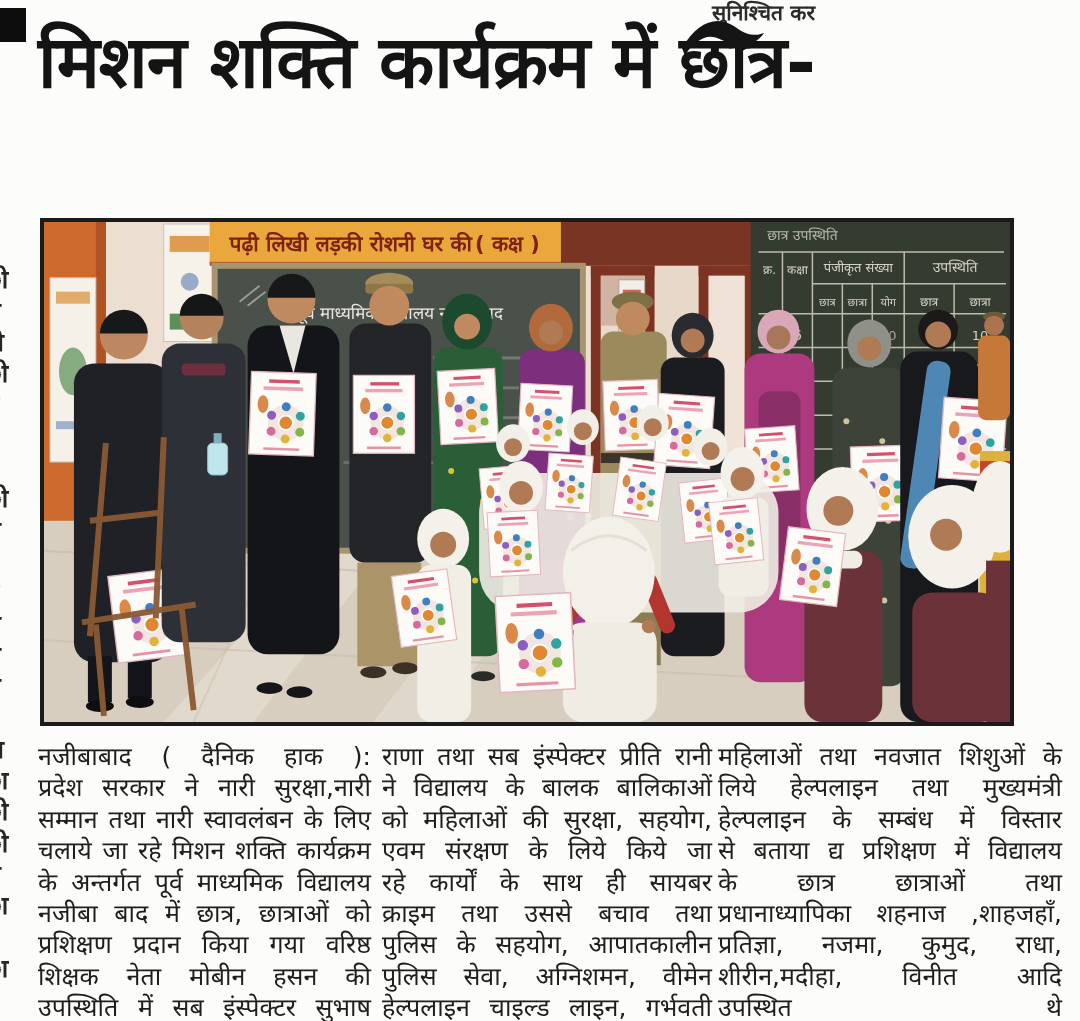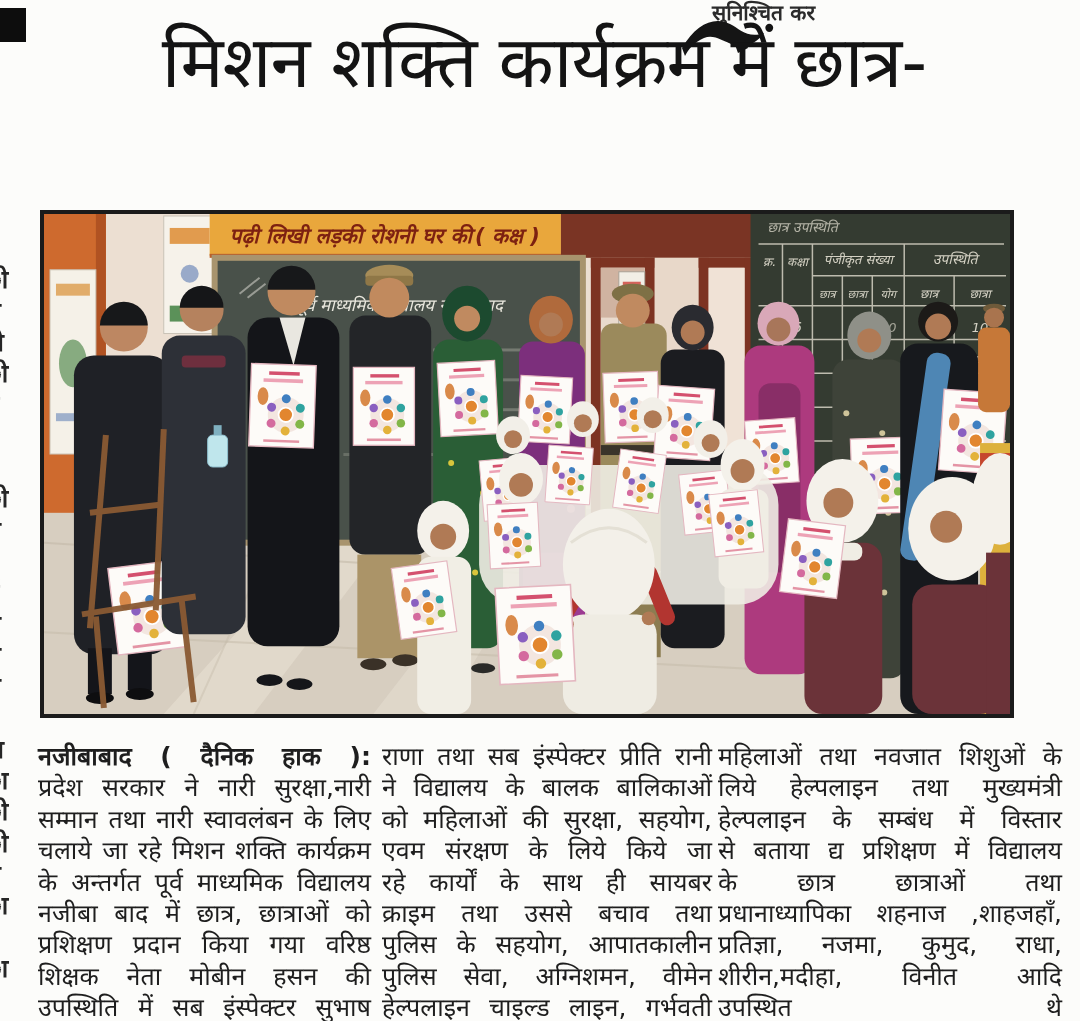--- a/index.html
+++ b/index.html
@@ -1,34 +1,34 @@
 <!DOCTYPE html>
 <html><head>
 <meta charset="utf-8">
 <style>
   html,body{margin:0;padding:0;background:#e9e9e9;}
   .sheet{position:relative;width:1080px;height:1021px;background:#fcfcfa;overflow:hidden;
          font-family:"DejaVu Sans","Liberation Sans",sans-serif;}
   .corner-mark{position:absolute;left:0;top:8px;width:26px;height:34px;background:#0d0d0d;}
   .mast-frag{position:absolute;left:712px;top:-2px;font-size:21px;font-weight:700;color:#2b2b2b;white-space:nowrap;}
   .swoosh{position:absolute;left:678px;top:12px;}
-  .headline{position:absolute;left:38px;top:18px;width:1012px;font-weight:400;color:#141414;
-            font-size:72px;line-height:88px;letter-spacing:-1px;white-space:nowrap;text-align:center;}
+  .headline{position:absolute;left:38px;top:18px;width:1012px;font-weight:700;color:#141414;
+            font-size:72px;line-height:88px;letter-spacing:-1px;white-space:nowrap;}
   .left-strip{position:absolute;left:0;top:233px;width:15px;height:788px;overflow:hidden;}
   .left-strip .frag{margin-left:-13px;font-size:25px;line-height:31.3px;white-space:pre-line;color:#262626;font-weight:600;}
-  .photo{position:absolute;left:40px;top:210px;width:974px;height:508px;border:4px solid #1b1b1b;
-         background:#e8ddd0;box-sizing:border-box;font-style:italic;}
+  .photo{position:absolute;left:40px;top:218px;width:974px;height:508px;border:4px solid #1b1b1b;
+         background:#e8ddd0;box-sizing:border-box;}
   .photo svg{display:block;width:100%;height:100%;}
   svg text{font-family:"DejaVu Sans","Liberation Sans",sans-serif;}
   .col{position:absolute;top:741px;font-size:25px;line-height:31.4px;color:#1e1e1e;}
   .col .body{white-space:pre-line;text-align:justify;text-align-last:justify;}
   .col1{left:38px;width:333px;}
   .col2{left:382px;width:330px;}
   .col3{left:718px;width:344px;}
-  .dateline{display:block;font-weight:700;text-align:justify;text-align-last:justify;}
+  .dateline{display:block;font-weight:400;text-align:justify;text-align-last:justify;}
 </style>
 </head>
 <body>
 
 <div class="sheet">
 
   <div class="corner-mark"></div>
 
   <div class="mast-frag">सुनिश्चित कर</div>
   <svg class="swoosh" width="92" height="46" viewBox="0 0 92 46">

